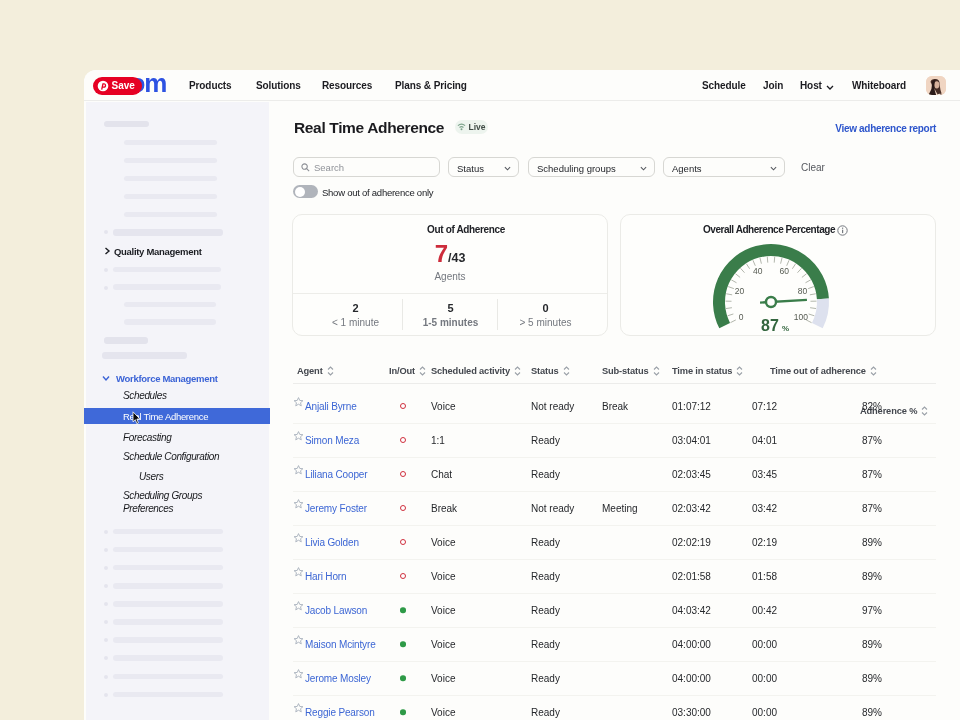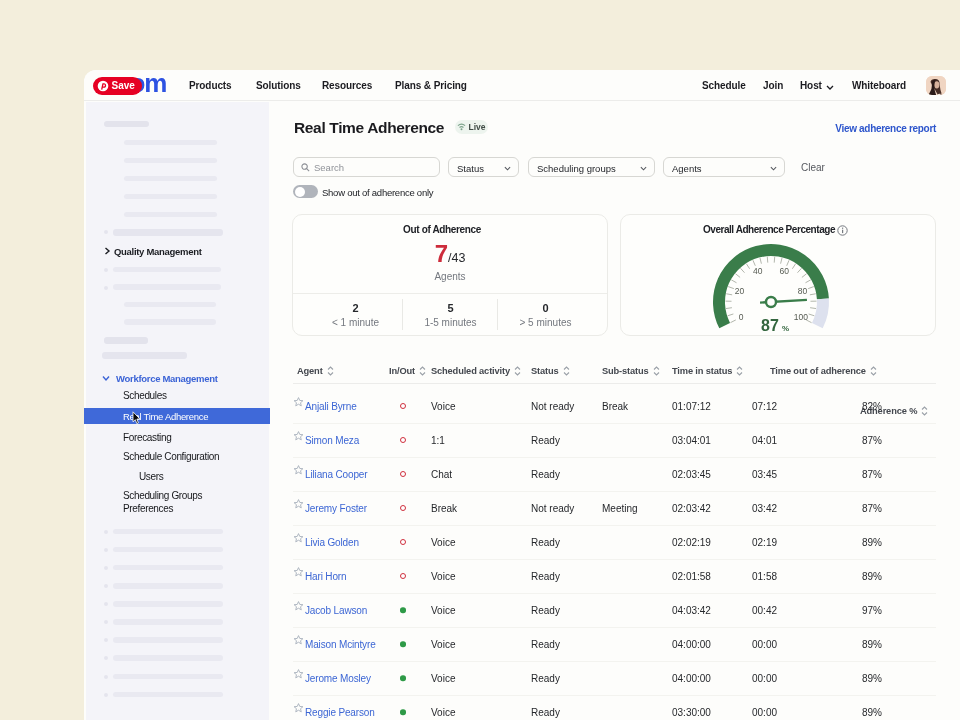--- a/index.html
+++ b/index.html
@@ -5,21 +5,21 @@
 * { margin:0; padding:0; box-sizing:border-box; }
 html,body { width:960px; height:720px; overflow:hidden; }
 body { background:#f3eedc; font-family:"Liberation Sans", sans-serif; position:relative; }
 .abs { position:absolute; }
 #win { position:absolute; left:84px; top:70px; width:876px; height:650px; background:#fdfdfb; border-radius:12px 0 0 0; }
 #topnav { position:absolute; left:0; top:0; width:876px; height:31px; background:#fdfdfb; border-radius:12px 0 0 0; border-bottom:1px solid #ececea; }
 #sidebar { position:absolute; left:2px; top:32px; width:183px; height:618px; background:#f4f4f9; }
 .bar { position:absolute; background:#e9e9f1; border-radius:3px; height:5.5px; }
 .dot { position:absolute; background:#e4e4ee; border-radius:50%; width:4px; height:4px; }
 .navlink { position:absolute; font-size:10px; letter-spacing:-0.1px; font-weight:bold; color:#1b1b20; top:10px; }
-.menuitem { position:absolute; left:123px; font-size:10px; letter-spacing:-0.35px; color:#17181c; }
+.menuitem { position:absolute; left:123px; font-size:10px; letter-spacing:-0.35px; color:#17181c;font-style:italic; }
 .zlogo { position:absolute; left:18.5px; top:-2.5px; font-size:26px; font-weight:bold; color:#2d52e2; letter-spacing:-1px; }
 #savebtn { position:absolute; left:9px; top:7px; width:49px; height:17.5px; background:#e60023; border-radius:9px; color:#fff; display:flex; align-items:center; }
 #savebtn span { font-size:10px; font-weight:bold; margin-left:3px; }
 .seltext { color:#24262b; font-size:9.5px; }
 .hcell { position:absolute; font-size:9.3px; font-weight:bold; letter-spacing:-0.15px; color:#44484f; top:0; white-space:nowrap; }
 .sorticon { display:inline-block; vertical-align:middle; margin-left:4px; margin-top:-2px; }
 .row { position:absolute; left:293px; width:643px; height:34px; }
 .row .star { position:absolute; left:0; top:50%; transform:translateY(-50%); color:#a8b0bc; font-size:10px; }
 .row .nm { position:absolute; left:12px; top:50%; transform:translateY(-50%); color:#3c66d4; font-size:10px; letter-spacing:-0.15px; }
 .row .c { position:absolute; top:50%; transform:translateY(-50%); color:#26282c; font-size:10px; }
@@ -158,33 +158,33 @@
     </svg>
 </div>
 <div class="abs" style="left:801px; top:162px; font-size:10px; color:#55585e;">Clear</div>
 
 <div class="abs" style="left:293px; top:185px; width:25px; height:13px; background:#b0b4bb; border-radius:7.5px;">
   <div class="abs" style="left:1.5px; top:1.5px; width:10px; height:10px; background:#fff; border-radius:50%;"></div>
 </div>
 <div class="abs" style="left:322px; top:187px; font-size:9.5px; letter-spacing:-0.25px; color:#202227;">Show out of adherence only</div>
 
 <div class="abs" style="left:292px; top:214px; width:316px; height:122px; background:#fefefc; border:1px solid #ebebe7; border-radius:10px;"></div>
-<div class="abs" style="left:284px; top:223.5px; width:316px; text-align:center; font-size:10px; letter-spacing:-0.35px; font-weight:bold; color:#202227;">Out of Adherence</div>
+<div class="abs" style="left:308px; top:223.5px; width:316px; text-align:center; font-size:10px; letter-spacing:-0.35px; font-weight:bold; color:#202227;">Out of Adherence</div>
 <div class="abs" style="left:292px; top:240px; width:316px; text-align:center;">
-  <span style="font-size:24px; font-weight:bold; color:#cd2c3b;">7</span><span style="font-size:12.5px; font-weight:normal; color:#26282c;margin-top:17px;">/43</span>
+  <span style="font-size:24px; font-weight:bold; color:#cd2c3b;">7</span><span style="font-size:12.5px; font-weight:bold; color:#26282c;margin-top:17px;">/43</span>
 </div>
 <div class="abs" style="left:292px; top:271px; width:316px; text-align:center; font-size:10px; color:#74787f;">Agents</div>
 <div class="abs" style="left:293px; top:293px; width:314px; height:1px; background:#ededE9;"></div>
 <div class="abs" style="left:402px; top:299px; width:1px; height:31px; background:#e9e9e5;"></div>
 <div class="abs" style="left:497px; top:299px; width:1px; height:31px; background:#e9e9e5;"></div>
 <div class="abs" style="left:308px; top:302px; width:95px; text-align:center; font-size:11px; font-weight:bold; color:#26282c;">2</div>
 <div class="abs" style="left:403px; top:302px; width:95px; text-align:center; font-size:11px; font-weight:bold; color:#26282c;">5</div>
 <div class="abs" style="left:498px; top:302px; width:95px; text-align:center; font-size:11px; font-weight:bold; color:#26282c;">0</div>
 <div class="abs" style="left:308px; top:317px; width:95px; text-align:center; font-size:10px; color:#74787f;">&lt; 1 minute</div>
-<div class="abs" style="left:403px; top:317px; width:95px; text-align:center; font-size:10px; color:#74787f;">1-5 minutes</div>
+<div class="abs" style="left:403px; top:317px; width:95px; text-align:center; font-size:10px; color:#74787f;font-weight:bold;">1-5 minutes</div>
 <div class="abs" style="left:498px; top:317px; width:95px; text-align:center; font-size:10px; color:#74787f;">&gt; 5 minutes</div>
 
 <div class="abs" style="left:620px; top:214px; width:316px; height:122px; background:#fefefc; border:1px solid #ebebe7; border-radius:10px;"></div>
 <div class="abs" style="left:611px; top:223.5px; width:316px; text-align:center; font-size:10px; letter-spacing:-0.45px; font-weight:bold; color:#202227;">Overall Adherence Percentage</div>
 <svg class="abs" style="left:836.5px; top:224.5px;" width="11" height="11" viewBox="0 0 11 11">
   <circle cx="5.5" cy="5.5" r="4.7" fill="none" stroke="#74787f" stroke-width="1"></circle>
   <rect x="5" y="4.7" width="1.2" height="3.4" fill="#74787f"></rect>
   <rect x="5" y="2.6" width="1.2" height="1.2" fill="#74787f"></rect>
 </svg>
 <svg class="abs" style="left:700px; top:236px;" width="142" height="100" viewBox="0 0 142 100">

